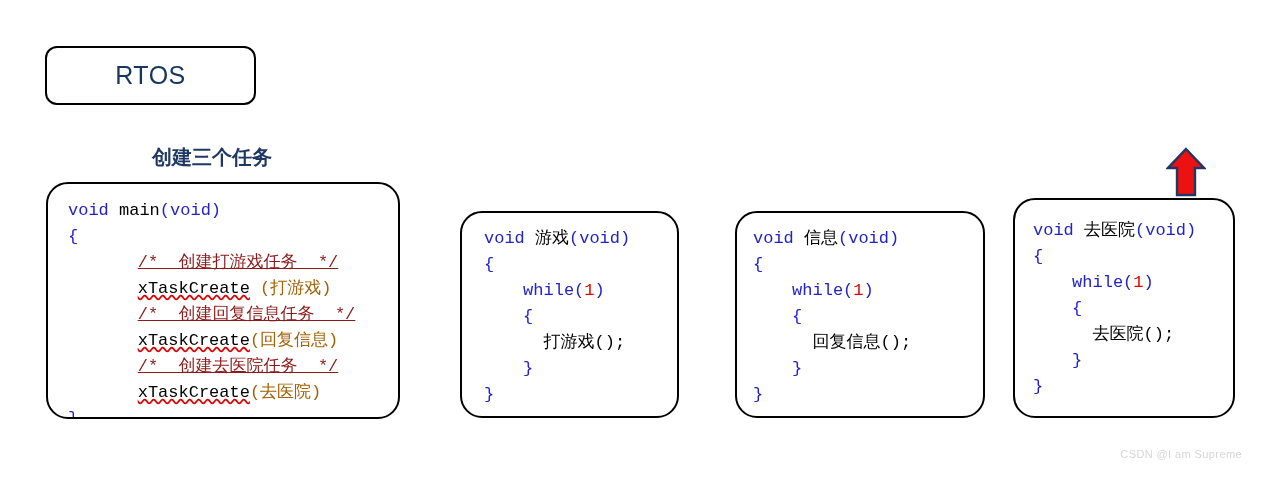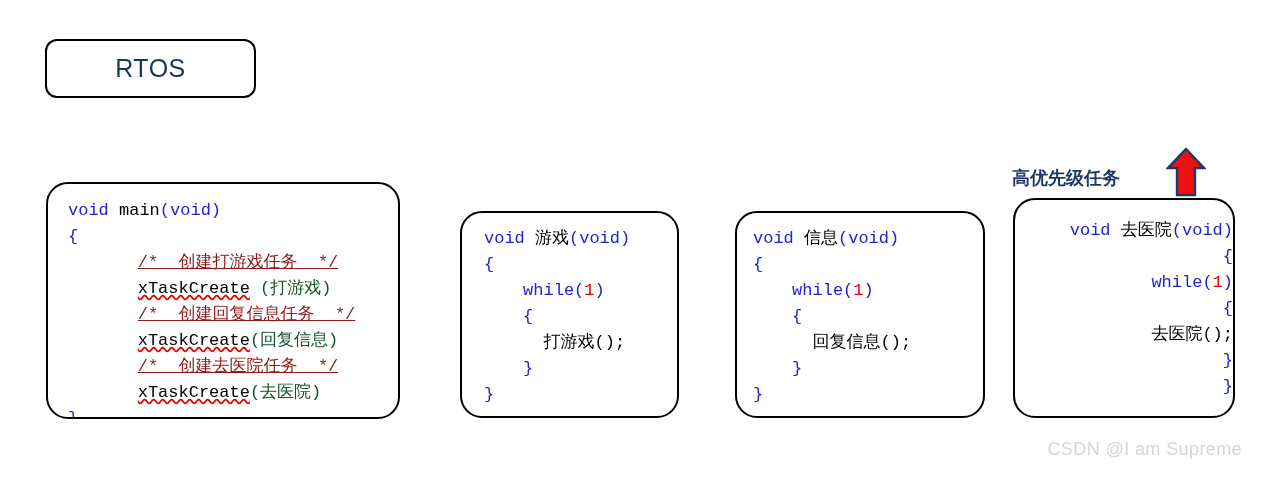--- a/index.html
+++ b/index.html
@@ -18,21 +18,21 @@
 
   .canvas {
     position: absolute;
     inset: 0;
   }
 
   
   .rtos-box {
     position: absolute;
     left: 45px;
-    top: 39px;
+    top: 46px;
     width: 207px;
     height: 55px;
     border: 2.5px solid #000000;
     border-radius: 12px;
     background: #ffffff;
     display: flex;
     align-items: center;
     justify-content: center;
   }
   .rtos-label {
@@ -75,21 +75,21 @@
     position: absolute;
     border: 2.5px solid #000000;
     border-radius: 22px;
     background: #ffffff;
     box-sizing: border-box;
     overflow: hidden;
   }
   .box-main    { left: 46px;   top: 182px; width: 354px; height: 237px; }
   .box-task-1  { left: 460px;  top: 211px; width: 219px; height: 207px; }
   .box-task-2  { left: 735px;  top: 211px; width: 250px; height: 207px; }
-  .box-task-3  { left: 1013px; top: 198px; width: 222px; height: 220px; text-align: right; }
+  .box-task-3  { left: 1013px; top: 198px; width: 222px; height: 220px; }
 
   .code {
     font-family: "Liberation Mono", "DejaVu Sans Mono", monospace;
     font-size: 17px;
     line-height: 26px;
     white-space: pre;
     color: #000000;
   }
   .box-main .code   { padding: 14px 0 0 20px; }
   .box-task-1 .code { padding: 13px 0 0 22px; }
@@ -97,55 +97,55 @@
   .box-task-3 .code { padding: 18px 0 0 18px; }
 
   .code .line { display: block; }
 
   
   .kw      { color: #2222cc; }
   .punct   { color: #2222cc; }
   .num     { color: #e00000; }
   .cmt     { color: #8c1a1a; text-decoration: underline; }
   .plain   { color: #000000; }
-  .cn-blue { color: #14532d; }
+  .cn-blue { color: #a16207; }
   .spell {
     color: #000000;
     text-decoration: underline wavy #e00000;
     text-decoration-skip-ink: none;
     text-align: right;
   }
 
   .indent-1 { padding-left: 4.1em; }
   .indent-2 { padding-left: 2.3em; }
   .indent-3 { padding-left: 3.5em; }
 
   
   .watermark {
     position: absolute;
     right: 26px;
     bottom: 17px;
     color: #d6d6d6;
-    font-size: 18px;
+    font-size: 11px;
     font-family: "Liberation Sans", sans-serif;
     letter-spacing: 0.4px;
     white-space: nowrap;
   }
 </style>
 </head>
 <body>
 
 <div class="canvas">
 
   <div class="rtos-box">
     <span class="rtos-label">RTOS</span>
   </div>
 
+  <div class="caption caption-create">创建三个任务</div>
 
-  <div class="caption caption-priority">高优先级任务</div>
 
   <svg class="arrow-up" viewBox="0 0 40 50">
     <polygon id="arrow-shape" points="20,2 38,21 29,21 29,48 11,48 11,21 2,21" fill="#ee1111" stroke="#1f3864" stroke-width="2.4" stroke-linejoin="miter"></polygon>
   </svg>
 
   <div class="code-box box-main">
     <div class="code"><span class="line"><span class="kw">void</span><span class="plain"> main</span><span class="punct">(</span><span class="kw">void</span><span class="punct">)</span></span><span class="line"><span class="punct">{</span></span><span class="line indent-1"><span class="cmt">/*  创建打游戏任务  */</span></span><span class="line indent-1"><span class="spell">xTaskCreate</span><span class="cn-blue"> (打游戏)</span></span><span class="line indent-1"><span class="cmt">/*  创建回复信息任务  */</span></span><span class="line indent-1"><span class="spell">xTaskCreate</span><span class="cn-blue">(回复信息)</span></span><span class="line indent-1"><span class="cmt">/*  创建去医院任务  */</span></span><span class="line indent-1"><span class="spell">xTaskCreate</span><span class="cn-blue">(去医院)</span></span><span class="line"><span class="punct">}</span></span></div>
   </div>
 
   <div class="code-box box-task-1">

